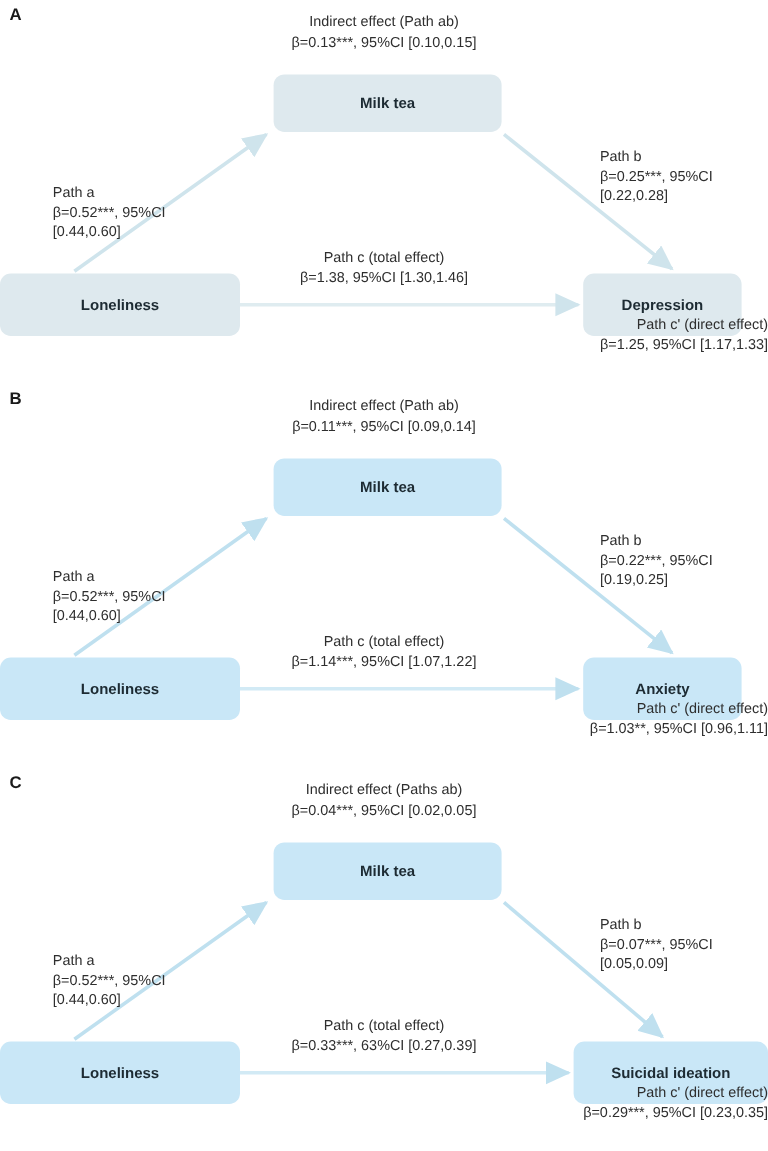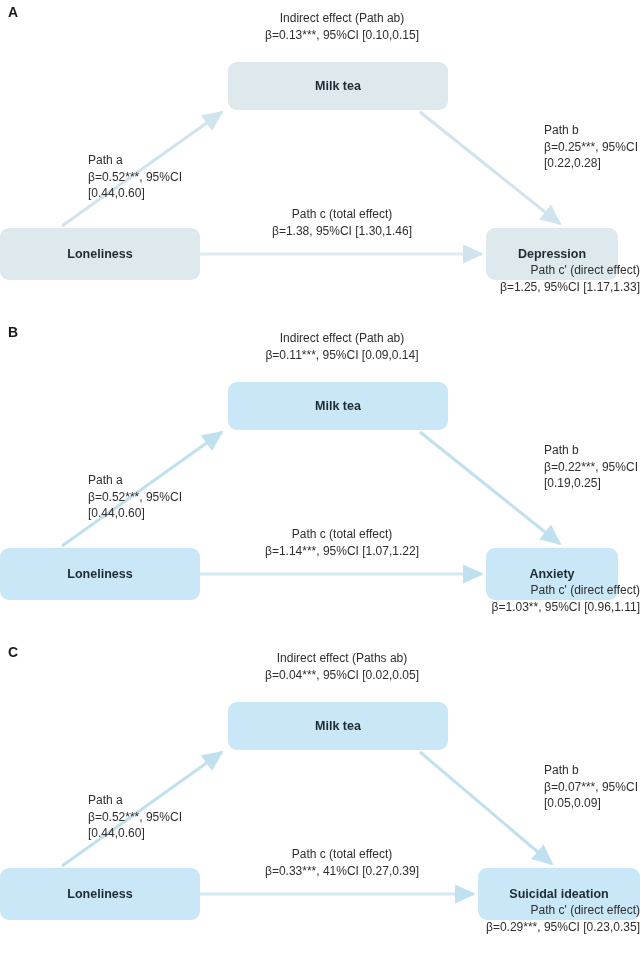--- a/index.html
+++ b/index.html
@@ -30,33 +30,33 @@
   .node{
     position:absolute;
     display:flex;align-items:center;justify-content:center;
     border-radius:9px;
     font-size:12.5px;font-weight:bold;
     color:#1d2b33;
     text-align:center;
     line-height:1.15;
     box-sizing:border-box;
   }
-  .node-mediator{left:228px;top:62px;width:220px;height:48px;}
+  .node-mediator{left:228px;top:62px;width:190px;height:48px;}
   .node-source{left:0px;top:228px;width:200px;height:52px;}
   .node-outcome{left:486px;top:228px;width:132px;height:52px;}
 
   #panel-A .node{background:#dee9ee;}
   #panel-B .node{background:#c9e7f7;}
   #panel-C .node{background:#c9e7f7;}
 
   #panel-C .node-outcome{left:478px;width:162px;}
 
   
   .ann{position:absolute;font-size:12px;line-height:1.38;color:#2e2e2e;white-space:nowrap;}
-  .ann .l{display:block;padding-left:44px;}
+  .ann .l{display:block;}
 
   .ann-indirect{left:0;top:10px;width:640px;text-align:center;}
   .ann-patha{left:44px;top:122px;text-align:left;margin-top:30px;}
   .ann-pathb{left:500px;top:122px;text-align:left;}
   .ann-pathc{left:0;top:206px;width:640px;text-align:center;}
   .ann-pathcp{left:0;top:262px;width:640px;text-align:right;}
 
   
   #panel-B .ann-patha{left:44px;top:442px;}
   #panel-C .ann-patha{left:44px;top:442px;}
@@ -177,21 +177,21 @@
       <span class="l">β=0.52***, 95%CI</span>
       <span class="l">[0.44,0.60]</span>
     </div>
     <div class="ann ann-pathb">
       <span class="l">Path b</span>
       <span class="l">β=0.07***, 95%CI</span>
       <span class="l">[0.05,0.09]</span>
     </div>
     <div class="ann ann-pathc">
       <span class="l">Path c (total effect)</span>
-      <span class="l">β=0.33***, 41%CI [0.27,0.39]</span>
+      <span class="l">β=0.33***, 63%CI [0.27,0.39]</span>
     </div>
     <div class="ann ann-pathcp">
       <span class="l">Path c' (direct effect)</span>
       <span class="l">β=0.29***, 95%CI [0.23,0.35]</span>
     </div>
   </div>
 
 </div>
 
 </body></html>

